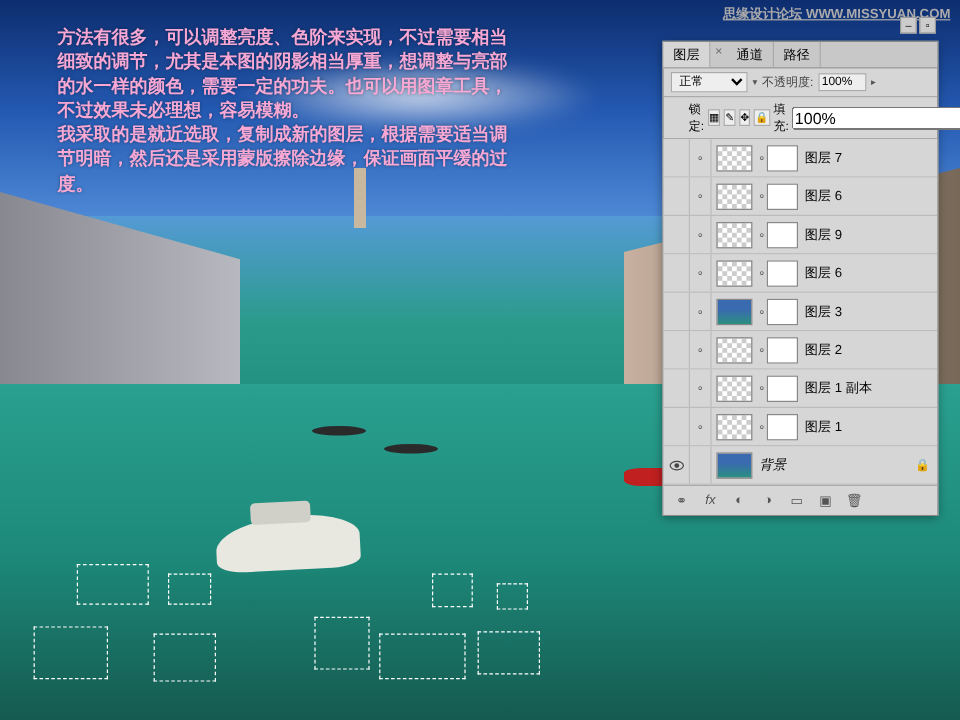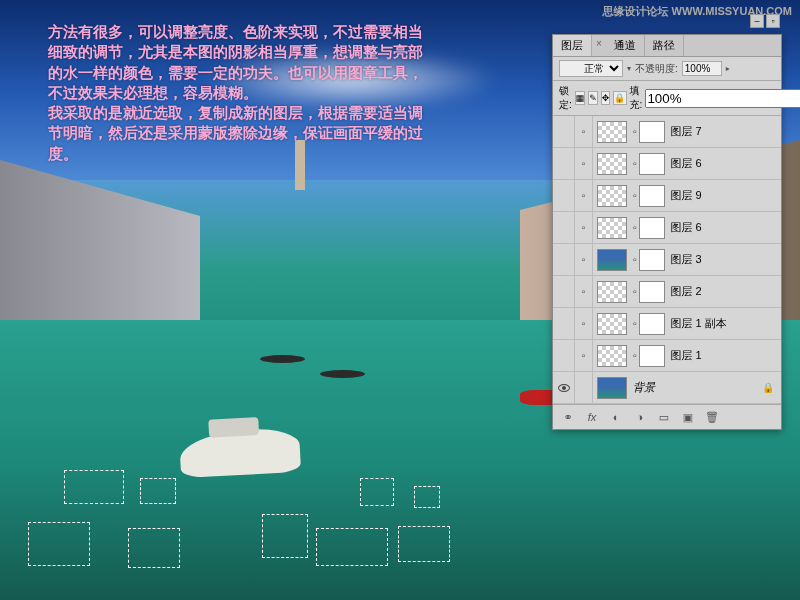--- a/index.html
+++ b/index.html
@@ -9,37 +9,37 @@
 .clouds { position: absolute; top: 50px; left: 200px; width: 300px; height: 60px; background: radial-gradient(ellipse, rgba(255,255,255,0.8), transparent 70%); filter: blur(8px); }
 .buildings-left { position: absolute; top: 160px; left: 0; width: 200px; height: 280px; background: linear-gradient(to right, #888890, #a0a0a8, #b8b8c0); clip-path: polygon(0 0, 100% 20%, 100% 100%, 0 100%); }
 .buildings-right { position: absolute; top: 140px; right: 0; width: 280px; height: 280px; background: linear-gradient(to left, #786858, #9a8a78, #c8b0a0); clip-path: polygon(0 25%, 100% 0, 100% 100%, 0 100%); }
 .water { position: absolute; top: 320px; left: 0; right: 0; bottom: 0; background: linear-gradient(to bottom, #2aa090, #1d8a7a, #155a50); }
 .boat { position: absolute; top: 430px; left: 180px; width: 120px; height: 45px; background: #e8e8e0; border-radius: 60% 40% 20% 20%; transform: rotate(-3deg); }
 .boat::after { content: ""; position: absolute; top: -12px; left: 30px; width: 50px; height: 18px; background: #d0d0c8; border-radius: 4px; }
 .boat-red { position: absolute; top: 390px; right: 230px; width: 50px; height: 15px; background: #c02020; border-radius: 30%; }
 .gondola1 { position: absolute; top: 355px; left: 260px; width: 45px; height: 8px; background: #2a2a2a; border-radius: 50%; }
 .gondola2 { position: absolute; top: 370px; left: 320px; width: 45px; height: 8px; background: #2a2a2a; border-radius: 50%; }
 .tower { position: absolute; top: 140px; left: 295px; width: 10px; height: 50px; background: #c8b8a0; }
-.watermark { position: absolute; top: 4px; right: 8px; color: #aaa; font-size: 11px; font-weight: bold; }
+.watermark { position: absolute; top: 4px; right: 8px; color: #aaa; font-size: 11px; font-weight: bold; text-decoration: underline; }
 .overlay-text { position: absolute; top: 22px; left: 48px; width: 500px; color: #f9a8d4; font-size: 15px; font-weight: bold; line-height: 1.35; text-shadow: 0 0 3px rgba(0,0,0,0.4); white-space: pre-line; }
 .sel { position: absolute; border: 1px dashed #fff; background: transparent; }
 .panel { position: absolute; top: 34px; right: 18px; width: 230px; background: #d6d6d6; border: 1px solid #888; box-shadow: 0 2px 8px rgba(0,0,0,0.4); margin-left: 46px; }
 .panel-win-icons { position: absolute; top: 14px; right: 20px; display: flex; gap: 2px; }
 .panel-win-icons span { width: 14px; height: 14px; background: #ccc; border: 1px solid #999; display: flex; align-items: center; justify-content: center; font-size: 9px; }
 .tabs { display: flex; background: #c8c8c8; border-bottom: 1px solid #999; height: 22px; }
 .tab { padding: 3px 8px; font-size: 11px; border-right: 1px solid #aaa; cursor: pointer; }
 .tab.active { background: #d6d6d6; }
 .tab-close { padding: 3px 4px; font-size: 10px; color: #666; }
 .controls { display: flex; align-items: center; padding: 3px 6px; gap: 4px; border-bottom: 1px solid #aaa; }
 .controls select, .controls input { font-size: 10px; background: #eee; border: 1px solid #aaa; padding: 1px 2px; }
-.controls select { width: 64px; text-align: right; }
+.controls select { width: 64px; }
 .controls .lbl { font-size: 10px; color: #444; }
 .controls .pct { width: 40px; }
 .controls .arrow { font-size: 8px; color: #555; }
-.lock-row { display: flex; align-items: center; padding: 3px 6px; gap: 3px; border-bottom: 1px solid #aaa; font-size: 10px; }
+.lock-row { display: flex; align-items: center; padding: 3px 21px; gap: 3px; border-bottom: 1px solid #aaa; font-size: 10px; }
 .lock-row .icon { width: 14px; height: 14px; border: 1px solid #aaa; background: #eee; display: flex; align-items: center; justify-content: center; font-size: 9px; }
 .layers { max-height: 420px; overflow-y: auto; background: #d6d6d6; }
 .layer { display: flex; align-items: center; height: 32px; border-bottom: 1px solid #bbb; background: #d6d6d6; }
 .layer.active { background: #5a7aa8; color: #fff; }
 .vis { width: 22px; height: 100%; border-right: 1px solid #bbb; display: flex; align-items: center; justify-content: center; }
 .eye { width: 12px; height: 8px; border: 1px solid #444; border-radius: 50%; position: relative; }
 .eye::after { content: ""; position: absolute; top: 1px; left: 3px; width: 4px; height: 4px; background: #444; border-radius: 50%; }
 .link-col { width: 18px; height: 100%; border-right: 1px solid #bbb; display: flex; align-items: center; justify-content: center; font-size: 9px; color: #666; }
 .thumb { width: 30px; height: 22px; margin: 0 4px; border: 1px solid #888; background: #fff; flex-shrink: 0; }
 .thumb.checker { background: repeating-conic-gradient(#ccc 0 25%, #fff 0 50%) 0 0/8px 8px; }

